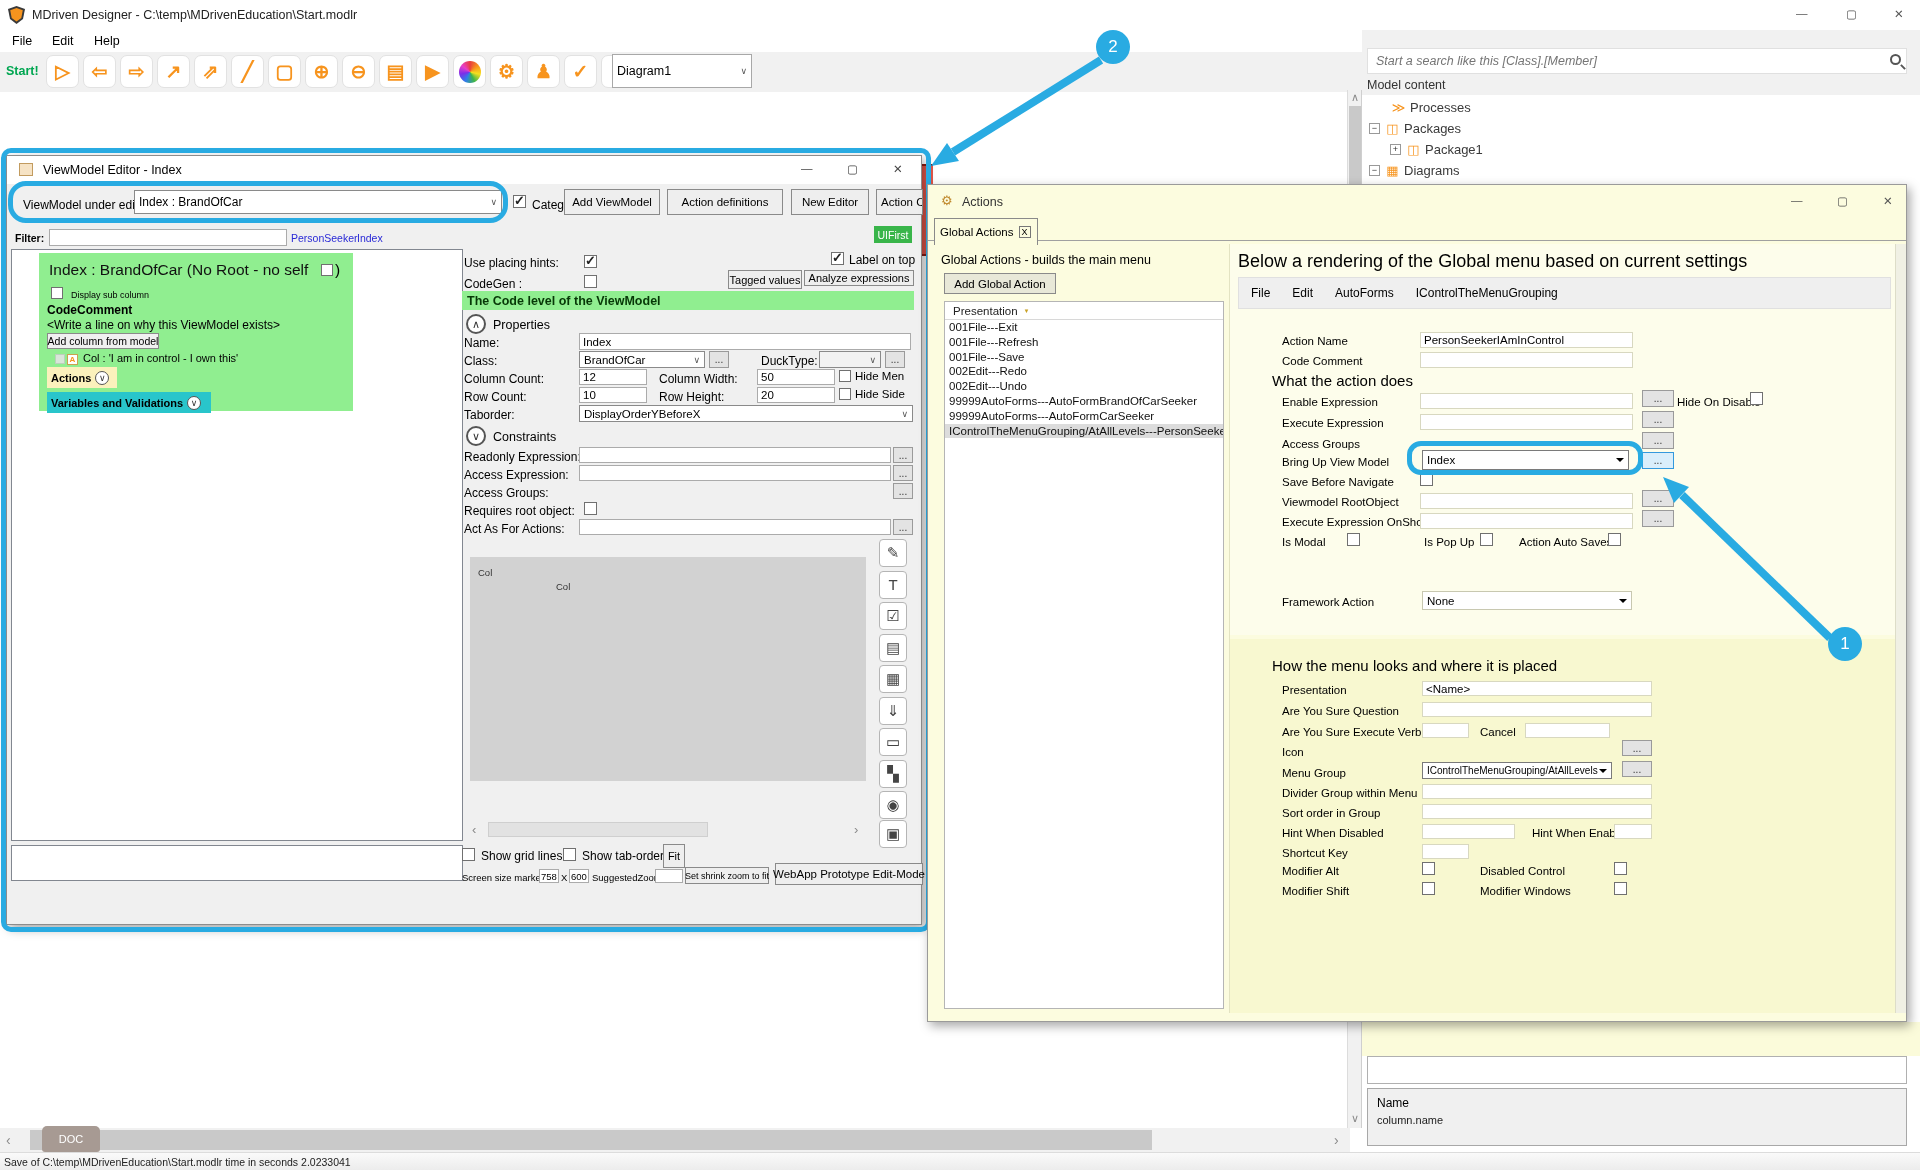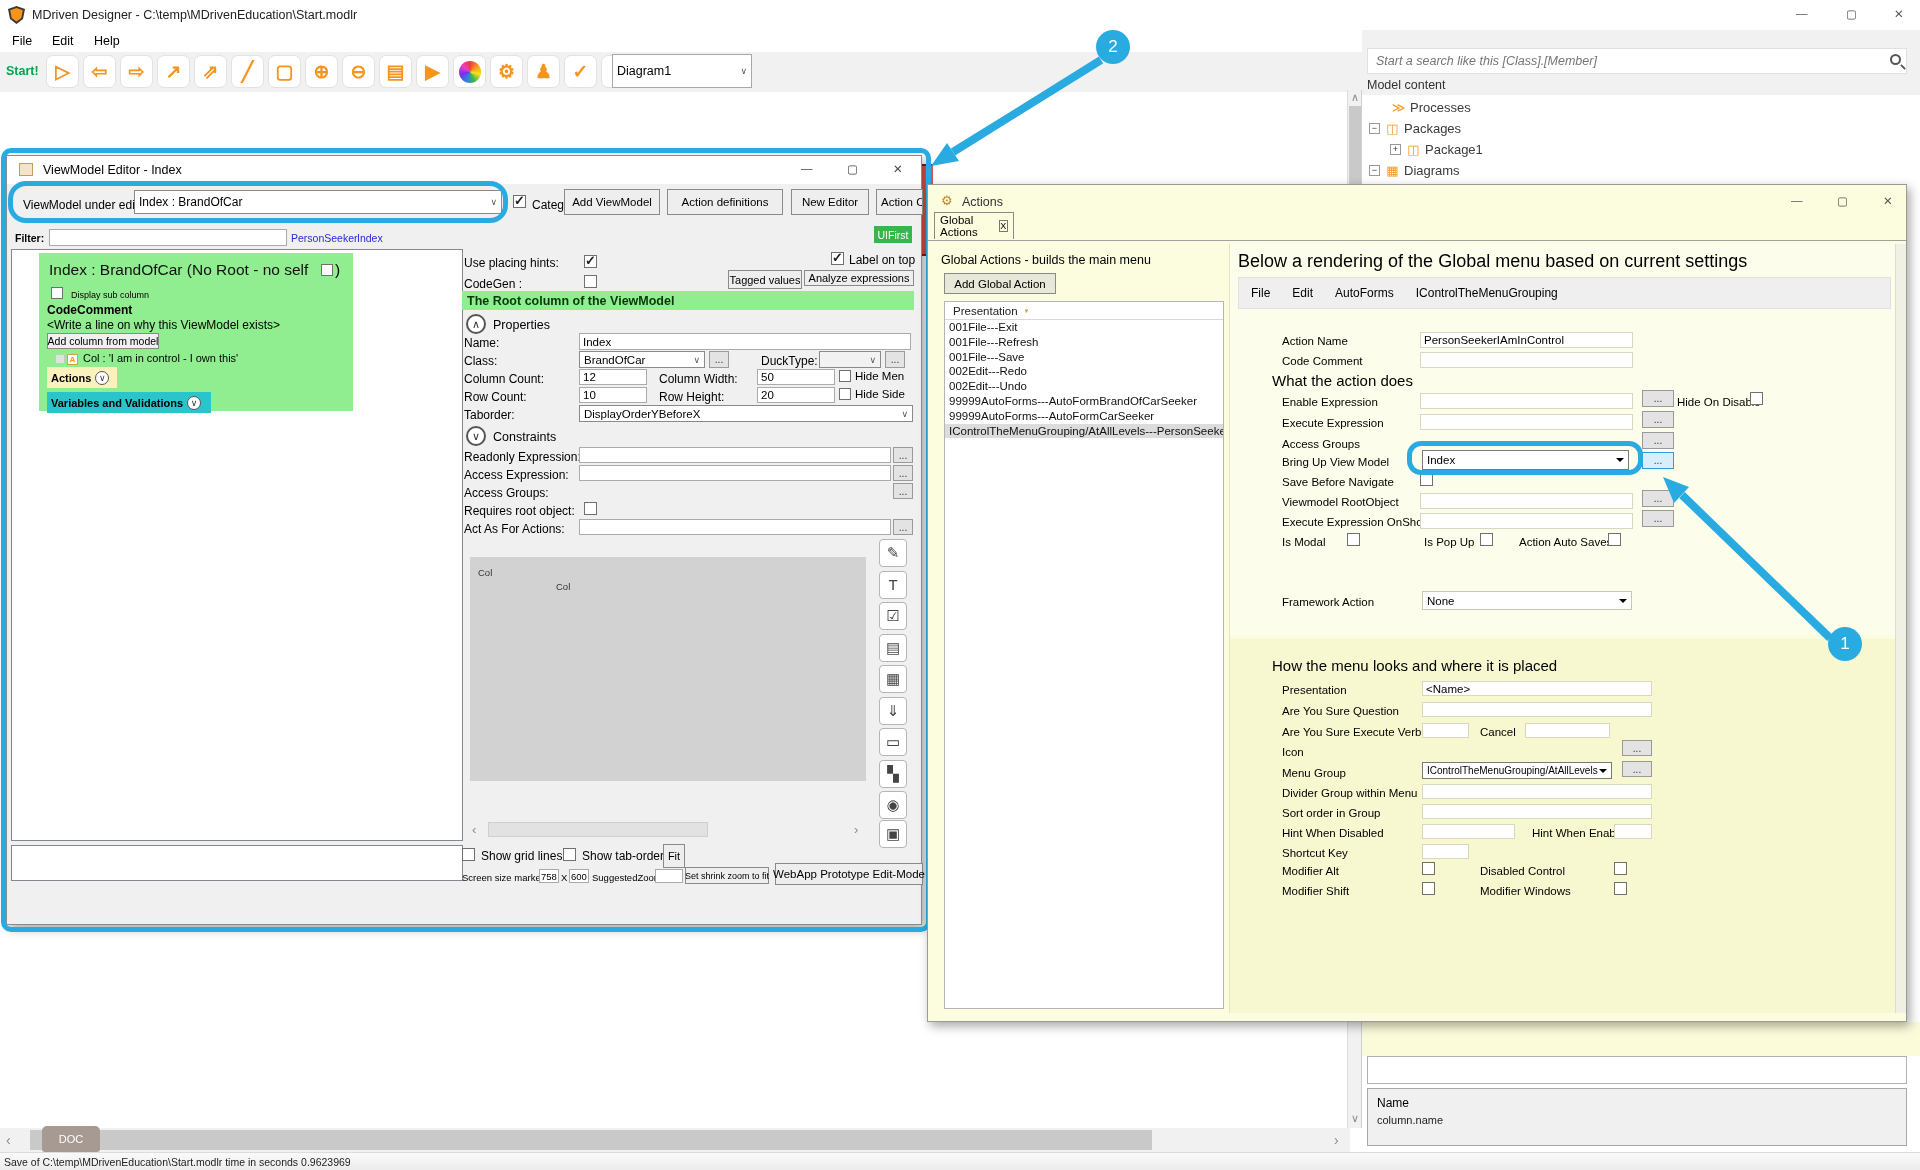--- a/index.html
+++ b/index.html
@@ -146,21 +146,21 @@
 
 <div class="a" style="left:0;top:1128px;width:1350px;height:24px;background:#f1f1f1">
   <span class="scrollchr" style="left:6px;top:4px;font-size:14px">‹</span>
   <div class="a" style="left:30px;top:2px;width:1122px;height:20px;background:#c9c9c9"></div>
   <span class="scrollchr" style="left:1334px;top:4px;font-size:14px">›</span>
 </div>
 <div class="a" style="left:42px;top:1126px;width:58px;height:26px;background:#a79a93;border-radius:5px 5px 3px 3px;display:flex;align-items:center;justify-content:center;z-index:3">
   <span style="color:#fff;font-size:11px">DOC</span>
 </div>
 <div class="a" style="left:0;top:1152px;width:1920px;height:18px;background:linear-gradient(#fafafa,#ececec);border-top:1px solid #dcdcdc">
-  <span class="lbl" style="left:4px;top:3px;font-size:10.5px;color:#222">Save of C:\temp\MDrivenEducation\Start.modlr time in seconds 0.9623969</span>
+  <span class="lbl" style="left:4px;top:3px;font-size:10.5px;color:#222">Save of C:\temp\MDrivenEducation\Start.modlr time in seconds 2.0233041</span>
 </div>
 
 <div class="win" id="vmwin" style="left:6px;top:155px;width:916px;height:770px;background:#f0f0f0;border:1px solid #8c8c8c;z-index:10">
   <div class="a" style="left:0;top:0;width:914px;height:28px;background:#fff">
     <div class="a" style="left:12px;top:7px;width:14px;height:13px;background:#f6e3c5;border:1px solid #c29b5f"></div>
     <span class="lbl" style="left:36px;top:7px;font-size:12.5px">ViewModel Editor - Index</span>
     <span class="lbl" style="left:794px;top:6px;color:#444">—</span>
     <span class="lbl" style="left:840px;top:6px;color:#444">▢</span>
     <span class="lbl" style="left:886px;top:6px;color:#444">✕</span>
   </div>
@@ -223,21 +223,21 @@
   <span class="cb" style="left:824px;top:96px">
       <i>✓</i>
     </span>
   <span class="lbl" style="left:842px;top:97px;font-size:12px">Label on top</span>
   <span class="lbl" style="left:457px;top:121px;font-size:12px">CodeGen :</span>
   <span class="cb" style="left:577px;top:119px"></span>
   <div class="btn" style="left:721px;top:114px;width:74px;height:19px;font-size:11px">Tagged values</div>
   <div class="btn" style="left:797px;top:114px;width:110px;height:16px;font-size:11px">Analyze expressions</div>
 
   <div class="a" style="left:455px;top:135px;width:452px;height:19px;background:#90EE90;display:flex;align-items:center;padding-left:5px">
-    <span style="font-size:12.5px;font-weight:bold;color:#073807">The Root column of the ViewModel</span>
+    <span style="font-size:12.5px;font-weight:bold;color:#073807">The Code level of the ViewModel</span>
   </div>
 
   <span class="circ" style="left:459px;top:158px">
       <span>∧</span>
     </span>
   <span class="lbl" style="left:486px;top:162px;font-size:12.5px">Properties</span>
 
   <span class="lbl" style="left:457px;top:180px;font-size:12px">Name:</span>
   <input class="inp" style="left: 572px; top: 177px; width: 332px; height: 17px;" value="Index">
   <span class="lbl" style="left:457px;top:198px;font-size:12px">Class:</span>
@@ -340,21 +340,21 @@
 <div class="hl" style="left:8px;top:181px;width:500px;height:42px;border-radius:18px;z-index:13"></div>
 
 <div class="win" id="actwin" style="left:927px;top:184px;width:980px;height:838px;background:#fcfcdf;border:1px solid #9a9a9a;z-index:20">
   <span class="lbl" style="left:13px;top:8px;color:#c08a2e;font-size:13px">⚙</span>
   <span class="lbl" style="left:34px;top:10px;font-size:12.5px;color:#333">Actions</span>
   <span class="lbl" style="left:863px;top:9px;color:#555">—</span>
   <span class="lbl" style="left:909px;top:9px;color:#555">▢</span>
   <span class="lbl" style="left:955px;top:9px;color:#555">✕</span>
 
   <div class="a" style="left:0;top:55px;width:978px;height:1px;background:#a0a0a0"></div>
-  <div class="a" style="left:6px;top:27px;width:80px;height:27px;background:#fcfcdf;border:1px solid #8a8a8a;border-bottom:none;display:flex;align-items:center;padding:0 5px;z-index:2">
+  <div class="a" style="left:6px;top:33px;width:104px;height:27px;background:#fcfcdf;border:1px solid #8a8a8a;border-bottom:none;display:flex;align-items:center;padding:0 5px;z-index:2">
     <span style="font-size:11.5px">Global Actions</span>
     <span style="margin-left:5px;border:1px solid #777;font-size:9px;width:12px;height:12px;text-align:center;line-height:11px">X</span>
   </div>
 
   <span class="lbl" style="left:13px;top:68px;font-size:12.5px">Global Actions - builds the main menu</span>
   <div class="btn" style="left:16px;top:88px;width:112px;height:21px;background:#e8e8d8">Add Global Action</div>
 
   <div class="a" style="left:16px;top:116px;width:280px;height:708px;background:#fff;border:1px solid #b5b5b5;overflow:hidden">
     <div style="height:18px;border-bottom:1px solid #d8d8d8;display:flex;align-items:center;padding-left:8px">
       <span style="font-size:11.5px;color:#222">Presentation</span>

